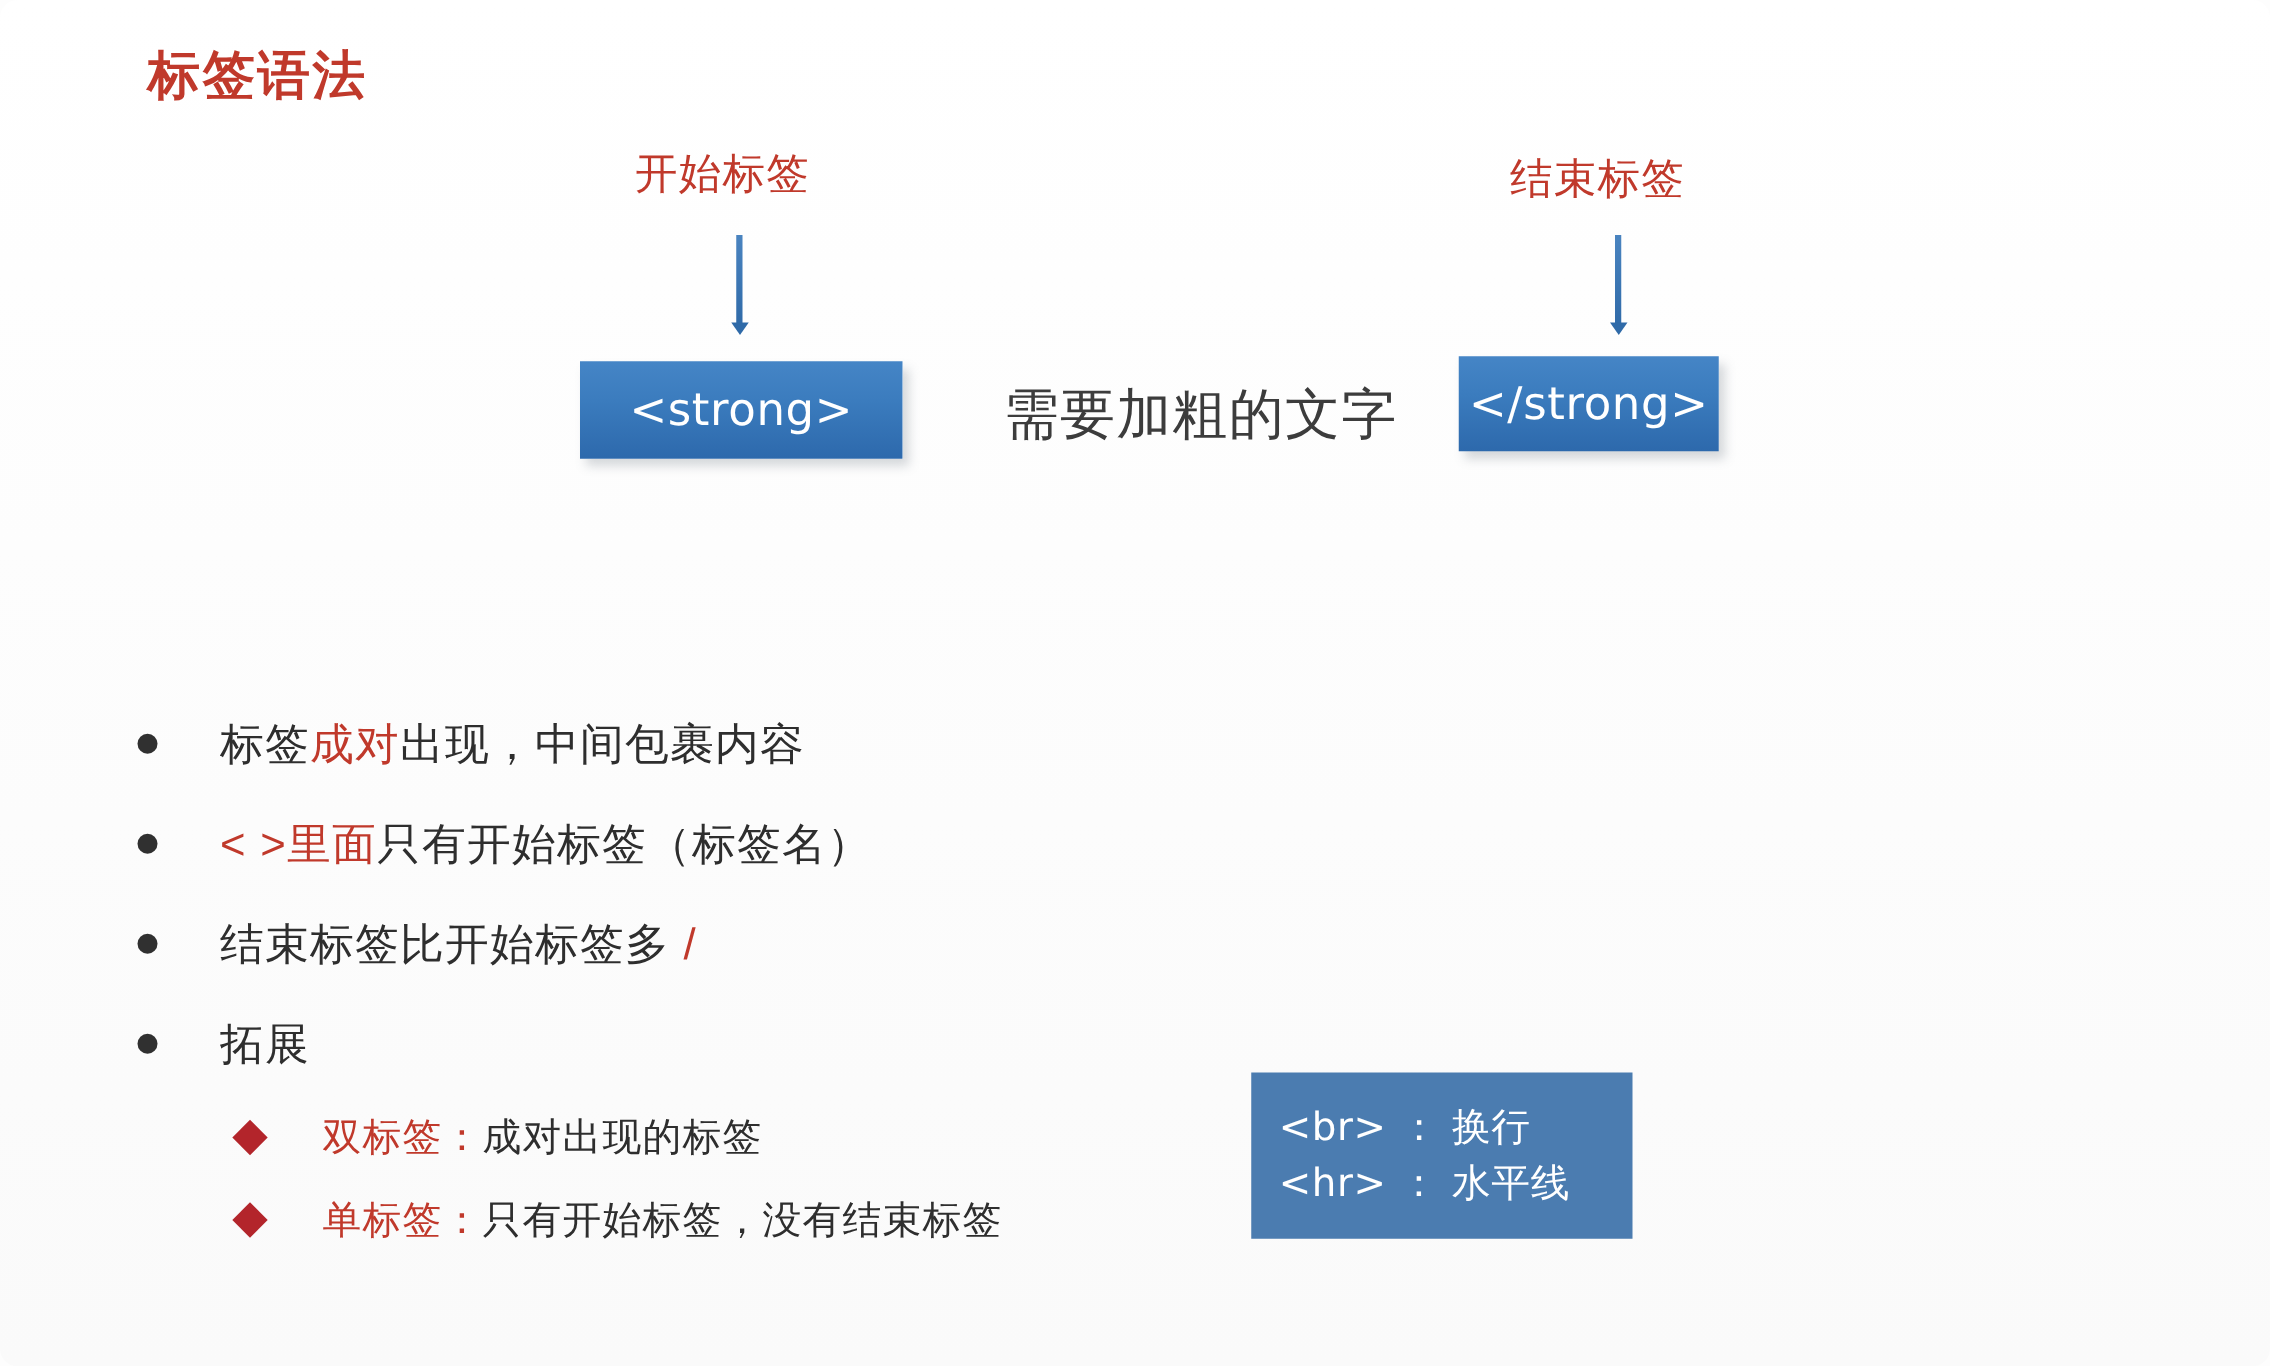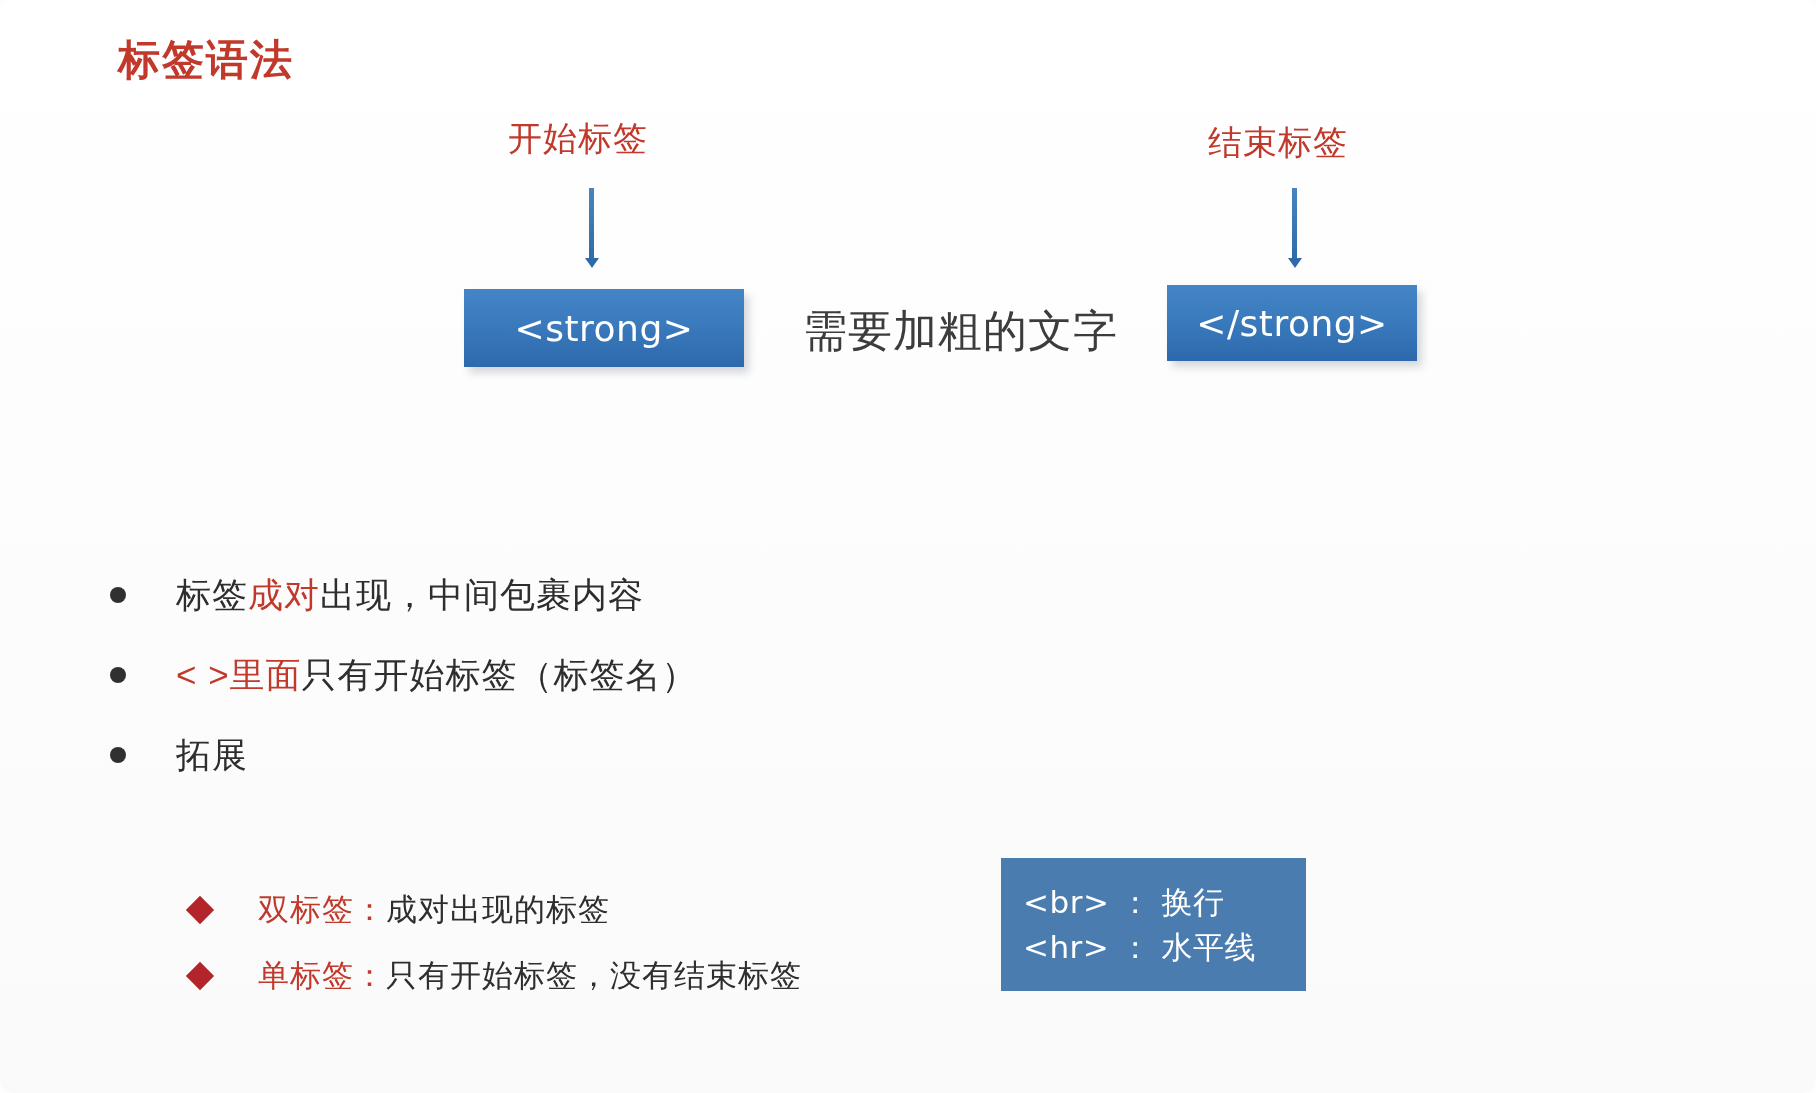--- a/index.html
+++ b/index.html
@@ -71,22 +71,22 @@
     display: flex;
     align-items: center;
     justify-content: center;
     background: linear-gradient(180deg, #4585c6 0%, #3b7cbe 40%, #2d69ac 100%);
     color: #ffffff;
     font-size: 36px;
     letter-spacing: 0.5px;
     box-shadow: 5px 6px 8px rgba(120,130,140,0.30);
     font-family: "DejaVu Sans", "Liberation Sans", sans-serif;
   }
-  .tag-box.open  { left: 464px; top: 289px; width: 280px; height: 78px; }
-  .tag-box.close { left: 1167px; top: 285px; width: 250px; height: 76px; }
+  .tag-box.open  { left: 464px; top: 289px; width: 258px; height: 78px; }
+  .tag-box.close { left: 1167px; top: 285px; width: 208px; height: 76px; }
 
   .wrapped-text {
     position: absolute;
     left: 772px;
     top: 302px;
     font-size: 44px;
     color: #3c3c3c;
     white-space: nowrap;
     letter-spacing: 1px;
     margin-left: 31px;
@@ -199,20 +199,24 @@
     <div class="bullet-row">
       <span class="bullet-dot"></span>
       <span class="bullet-text"><span>标签</span><span class="hl">成对</span><span>出现，中间包裹内容</span></span>
     </div>
     <div class="bullet-row">
       <span class="bullet-dot"></span>
       <span class="bullet-text"><span class="hl">&lt; &gt;里面</span><span>只有开始标签（标签名）</span></span>
     </div>
     <div class="bullet-row">
       <span class="bullet-dot"></span>
+      <span class="bullet-text"><span>结束标签比开始标签多 </span><span class="hl">/</span></span>
+    </div>
+    <div class="bullet-row">
+      <span class="bullet-dot"></span>
       <span class="bullet-text"><span>拓展</span></span>
     </div>
   </div>
 
   <div class="sub-list">
     <div class="sub-row">
       <span class="diamond"></span>
       <span class="sub-text">
         <span class="hl">双标签</span><span class="hl">：</span><span>成对出现的标签</span>
       </span>

